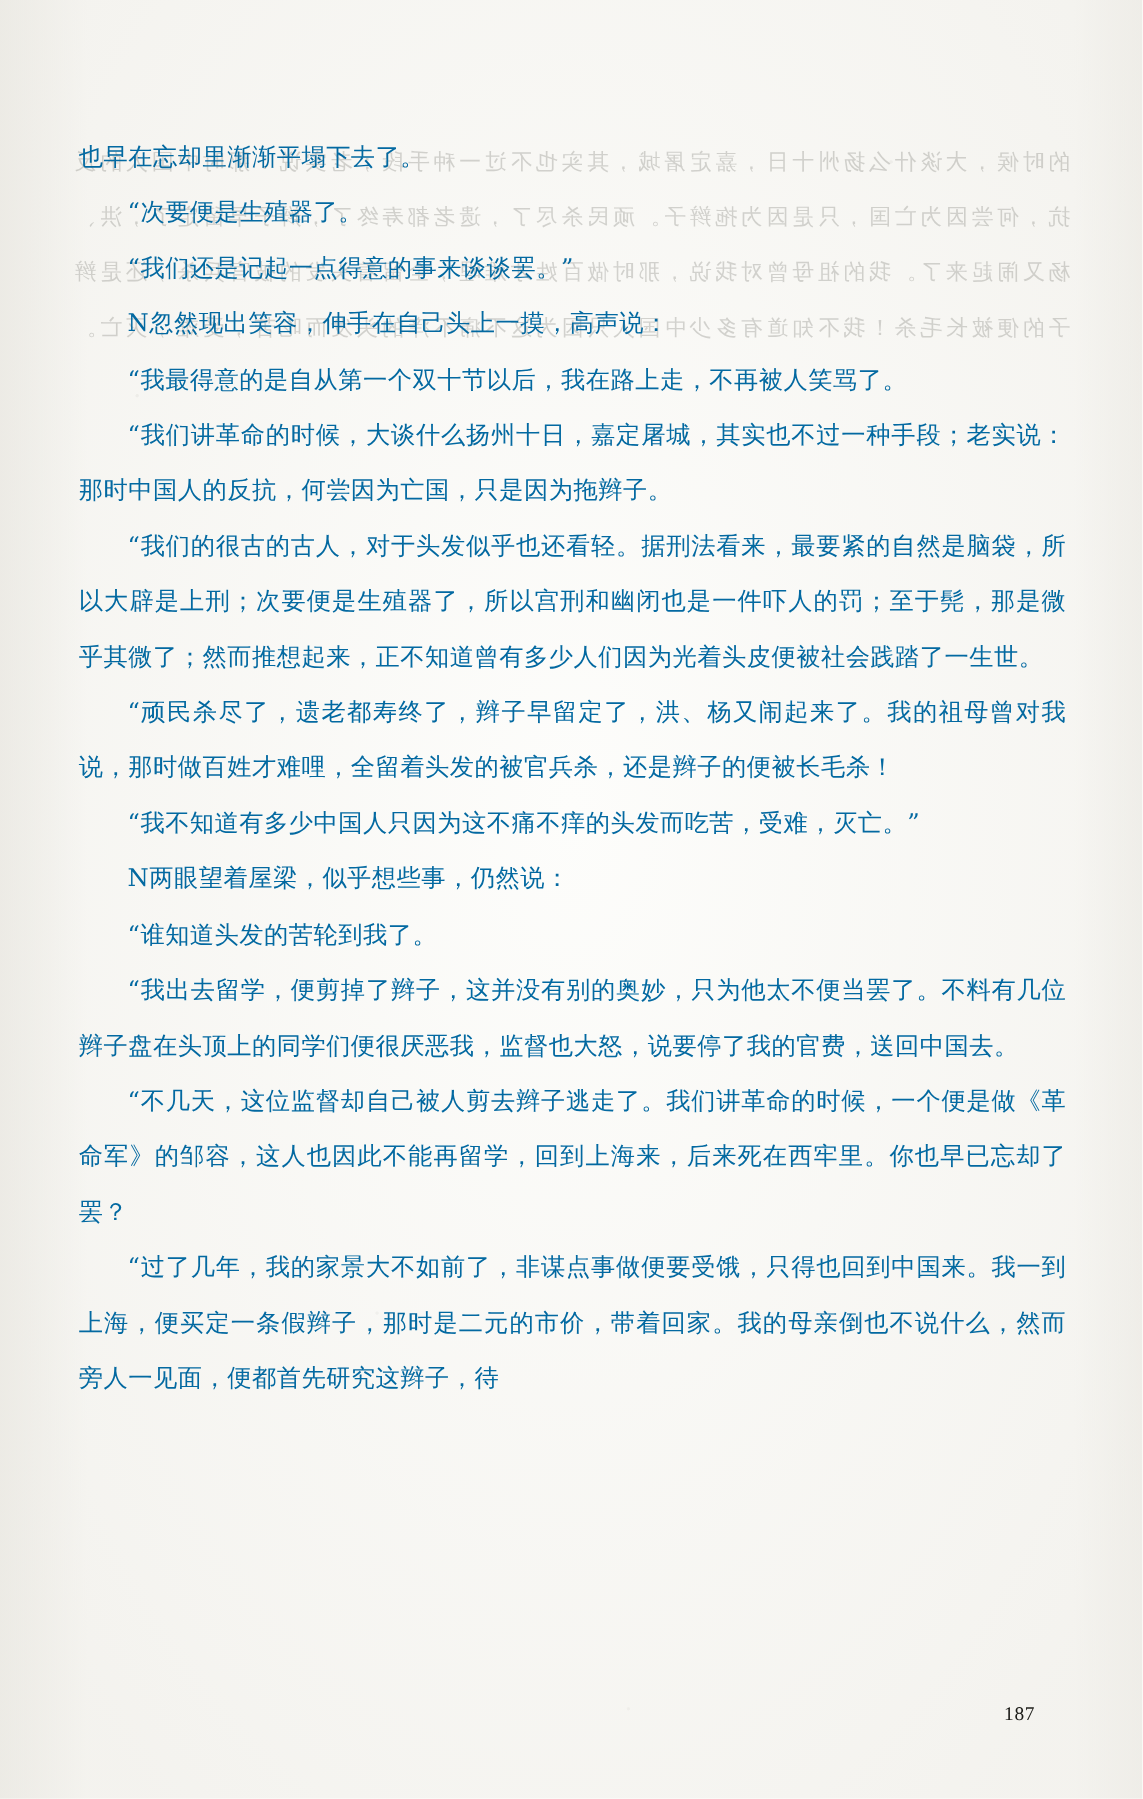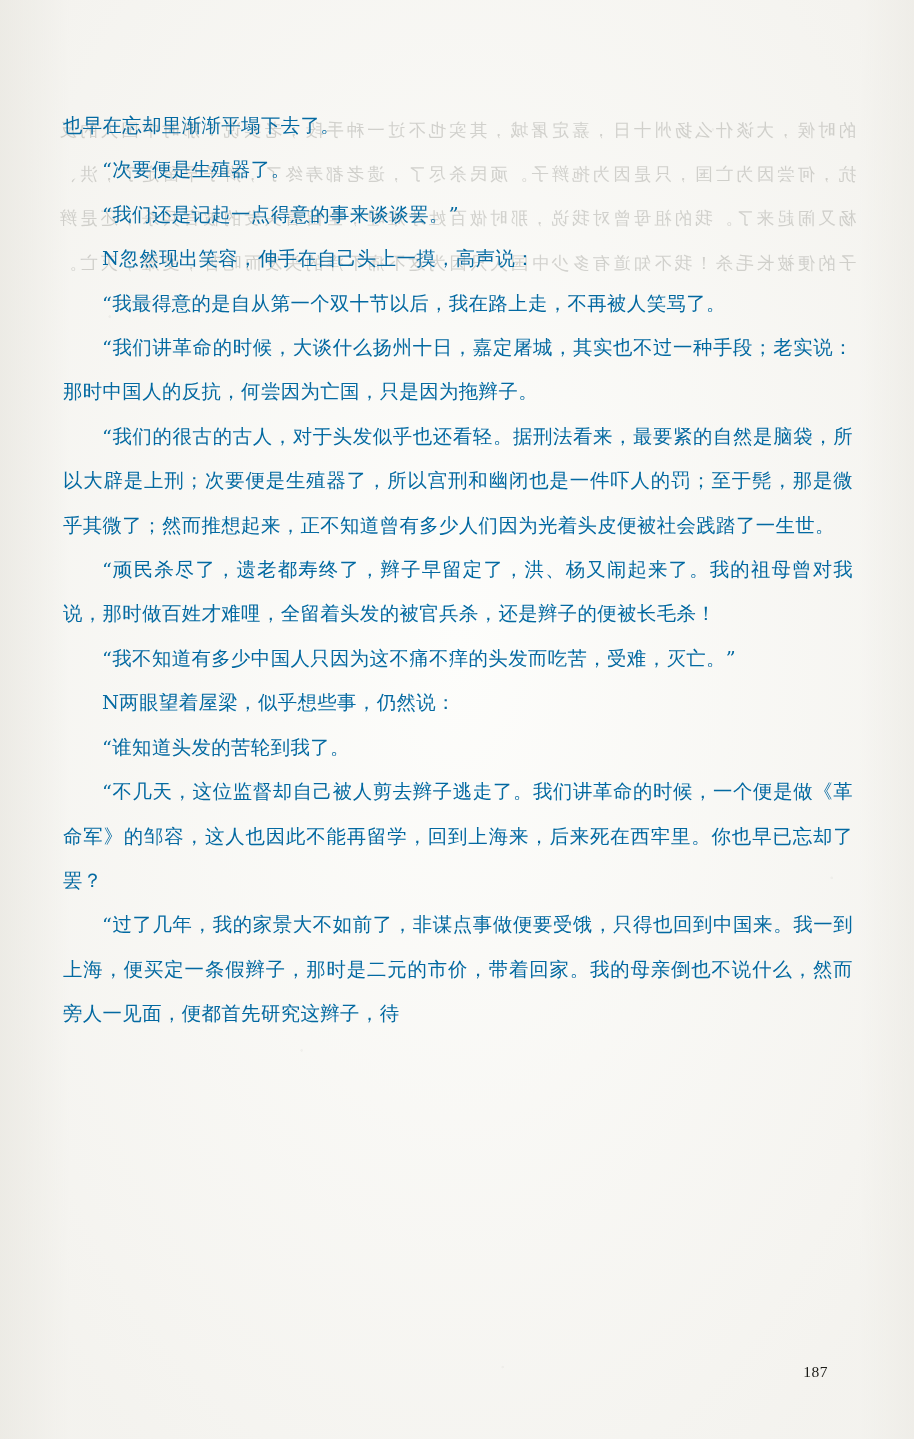--- a/index.html
+++ b/index.html
@@ -98,20 +98,21 @@
     <p class="ind">“次要便是生殖器了。</p>
     <p class="ind">“我们还是记起一点得意的事来谈谈罢。”</p>
     <p class="ind">N忽然现出笑容，伸手在自己头上一摸，高声说：</p>
     <p class="ind">“我最得意的是自从第一个双十节以后，我在路上走，不再被人笑骂了。</p>
     <p class="ind">“我们讲革命的时候，大谈什么扬州十日，嘉定屠城，其实也不过一种手段；老实说：那时中国人的反抗，何尝因为亡国，只是因为拖辫子。</p>
     <p class="ind">“我们的很古的古人，对于头发似乎也还看轻。据刑法看来，最要紧的自然是脑袋，所以大辟是上刑；次要便是生殖器了，所以宫刑和幽闭也是一件吓人的罚；至于髡，那是微乎其微了；然而推想起来，正不知道曾有多少人们因为光着头皮便被社会践踏了一生世。</p>
     <p class="ind">“顽民杀尽了，遗老都寿终了，辫子早留定了，洪、杨又闹起来了。我的祖母曾对我说，那时做百姓才难哩，全留着头发的被官兵杀，还是辫子的便被长毛杀！</p>
     <p class="ind">“我不知道有多少中国人只因为这不痛不痒的头发而吃苦，受难，灭亡。”</p>
     <p class="ind">N两眼望着屋梁，似乎想些事，仍然说：</p>
     <p class="ind">“谁知道头发的苦轮到我了。</p>
+    <p class="ind">“我出去留学，便剪掉了辫子，这并没有别的奥妙，只为他太不便当罢了。不料有几位辫子盘在头顶上的同学们便很厌恶我，监督也大怒，说要停了我的官费，送回中国去。</p>
     <p class="ind">“不几天，这位监督却自己被人剪去辫子逃走了。我们讲革命的时候，一个便是做《革命军》的邹容，这人也因此不能再留学，回到上海来，后来死在西牢里。你也早已忘却了罢？</p>
     <p class="ind">“过了几年，我的家景大不如前了，非谋点事做便要受饿，只得也回到中国来。我一到上海，便买定一条假辫子，那时是二元的市价，带着回家。我的母亲倒也不说什么，然而旁人一见面，便都首先研究这辫子，待</p>
   </div>
 
   <div class="folio">187</div>
 
   <div class="speckle"></div>
 </div>
 
 </body></html>

